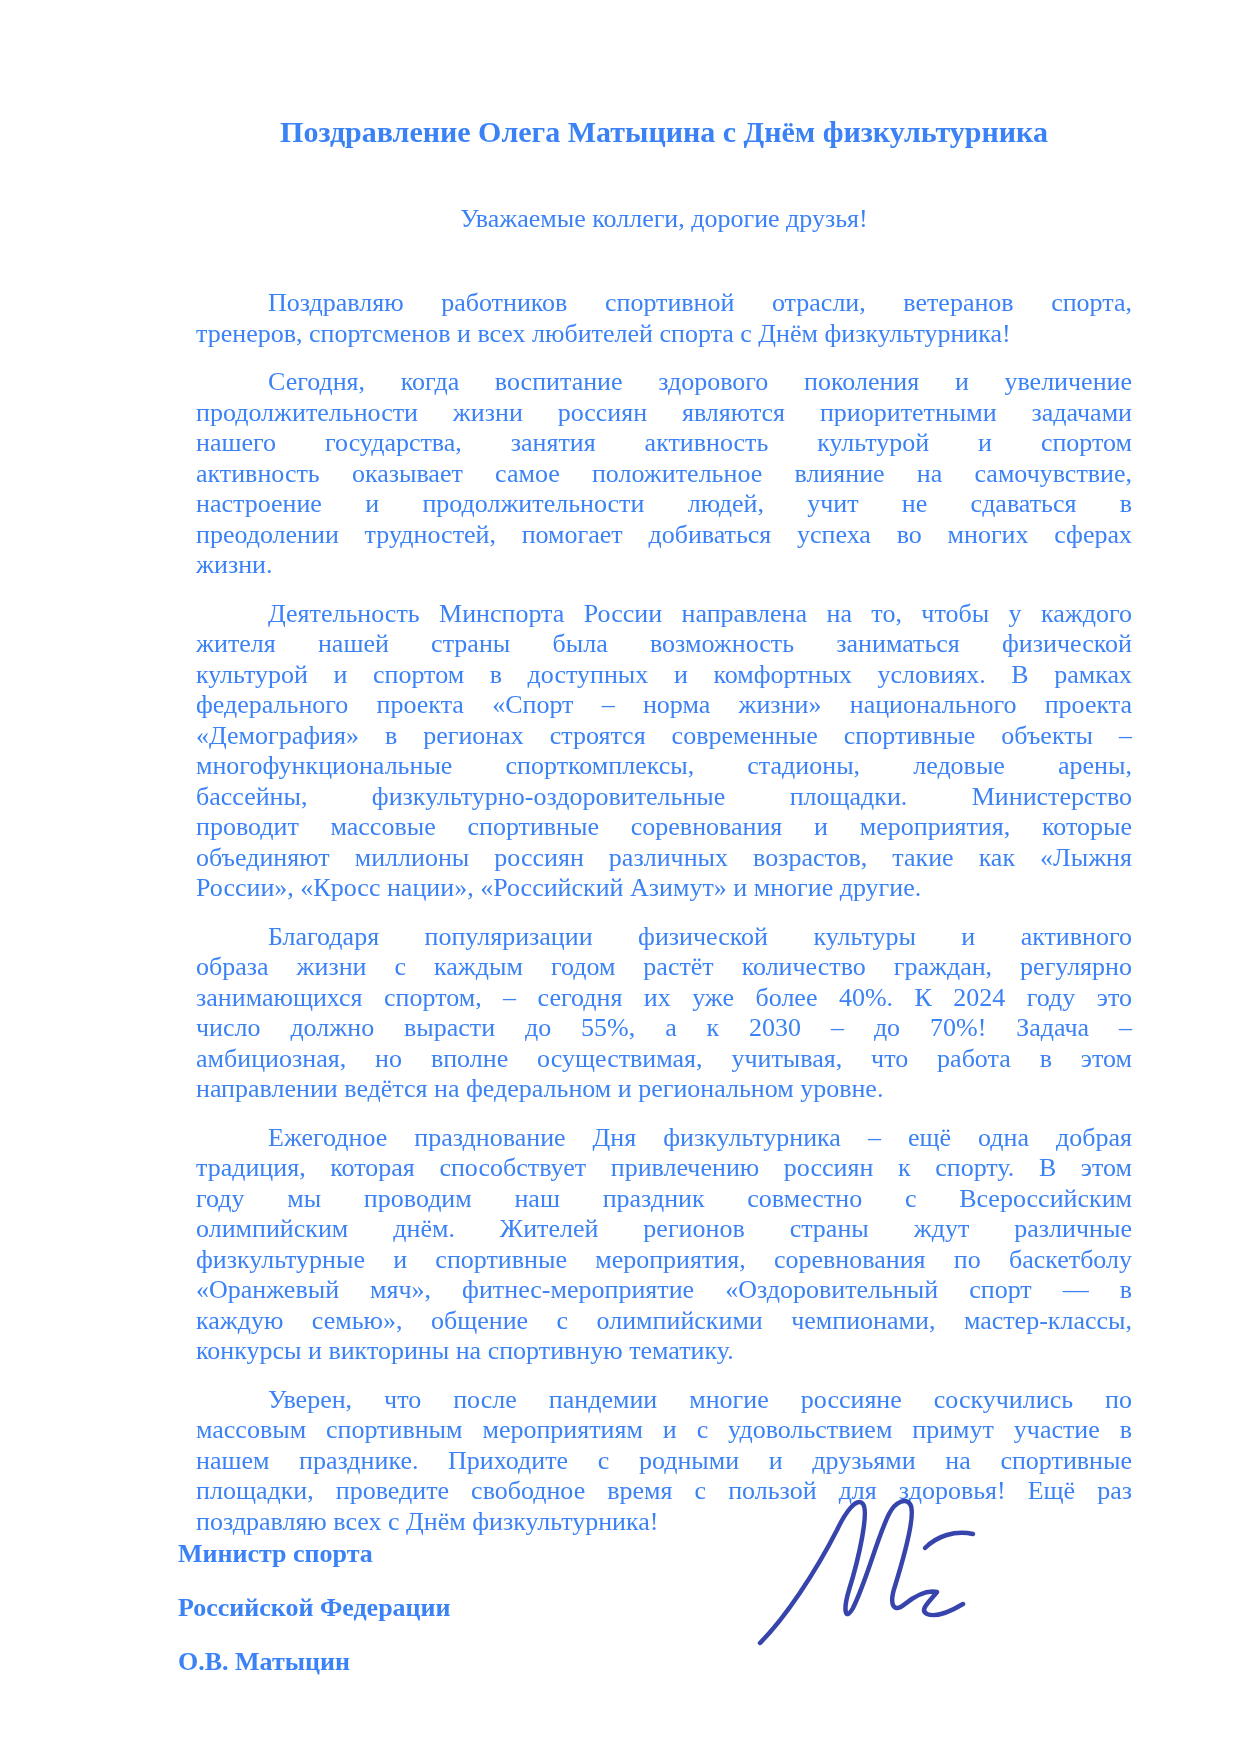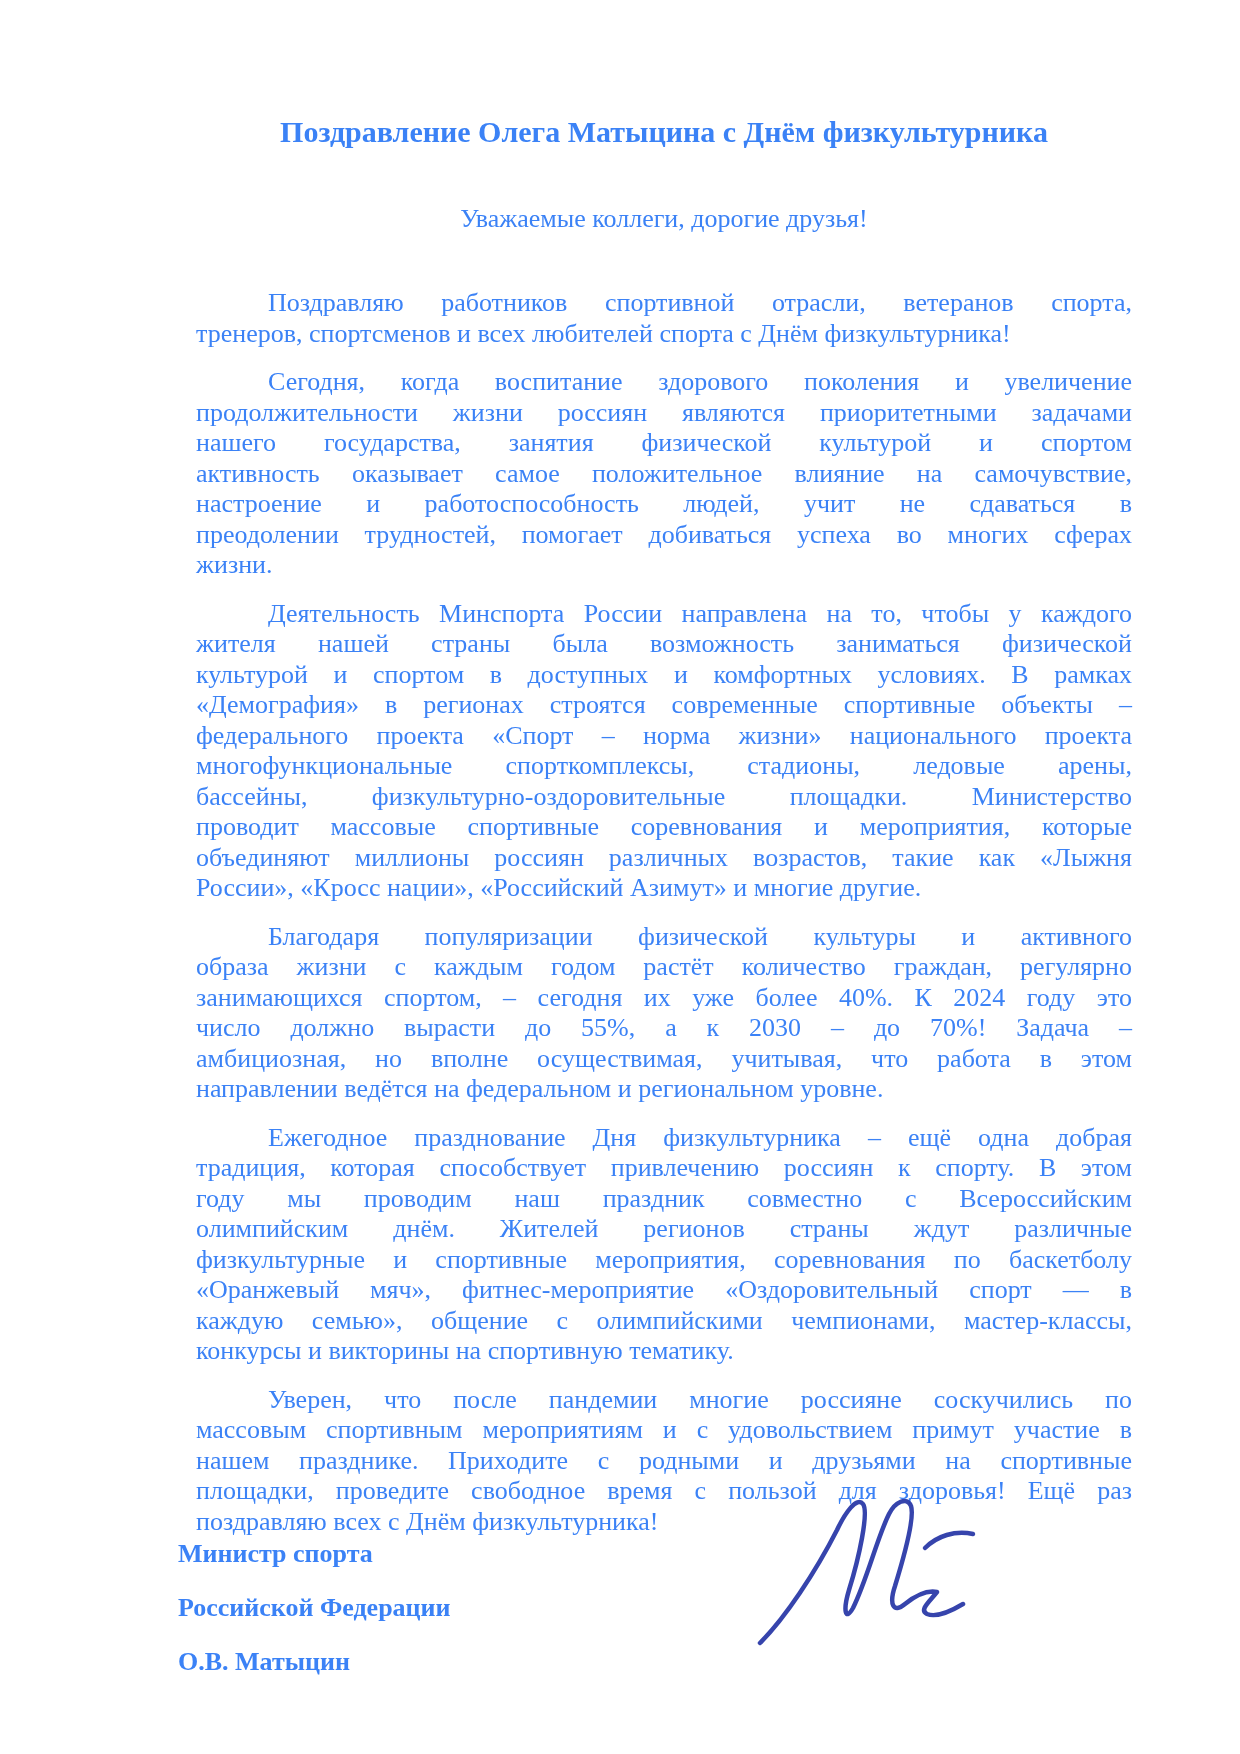--- a/index.html
+++ b/index.html
@@ -85,33 +85,33 @@
   <div class="body-text">
 
     <div class="para">
       <div class="line first">Поздравляю работников спортивной отрасли, ветеранов спорта,</div>
       <div class="line last">тренеров, спортсменов и всех любителей спорта с Днём физкультурника!</div>
     </div>
 
     <div class="para">
       <div class="line first">Сегодня, когда воспитание здорового поколения и увеличение</div>
       <div class="line">продолжительности жизни россиян являются приоритетными задачами</div>
-      <div class="line">нашего государства, занятия физической культурой и спортом</div>
+      <div class="line">нашего государства, занятия активность культурой и спортом</div>
       <div class="line">активность оказывает самое положительное влияние на самочувствие,</div>
-      <div class="line">настроение и работоспособность людей, учит не сдаваться в</div>
+      <div class="line">настроение и продолжительности людей, учит не сдаваться в</div>
       <div class="line">преодолении трудностей, помогает добиваться успеха во многих сферах</div>
       <div class="line last">жизни.</div>
     </div>
 
     <div class="para">
       <div class="line first">Деятельность Минспорта России направлена на то, чтобы у каждого</div>
       <div class="line">жителя нашей страны была возможность заниматься физической</div>
       <div class="line">культурой и спортом в доступных и комфортных условиях. В рамках</div>
+      <div class="line">федерального проекта «Спорт – норма жизни» национального проекта</div>
       <div class="line">«Демография» в регионах строятся современные спортивные объекты –</div>
-      <div class="line">федерального проекта «Спорт – норма жизни» национального проекта</div>
       <div class="line">многофункциональные спорткомплексы, стадионы, ледовые арены,</div>
       <div class="line">бассейны, физкультурно-оздоровительные площадки. Министерство</div>
       <div class="line">проводит массовые спортивные соревнования и мероприятия, которые</div>
       <div class="line">объединяют миллионы россиян различных возрастов, такие как «Лыжня</div>
       <div class="line last">России», «Кросс нации», «Российский Азимут» и многие другие.</div>
     </div>
 
     <div class="para">
       <div class="line first">Благодаря популяризации физической культуры и активного</div>
       <div class="line">образа жизни с каждым годом растёт количество граждан, регулярно</div>

